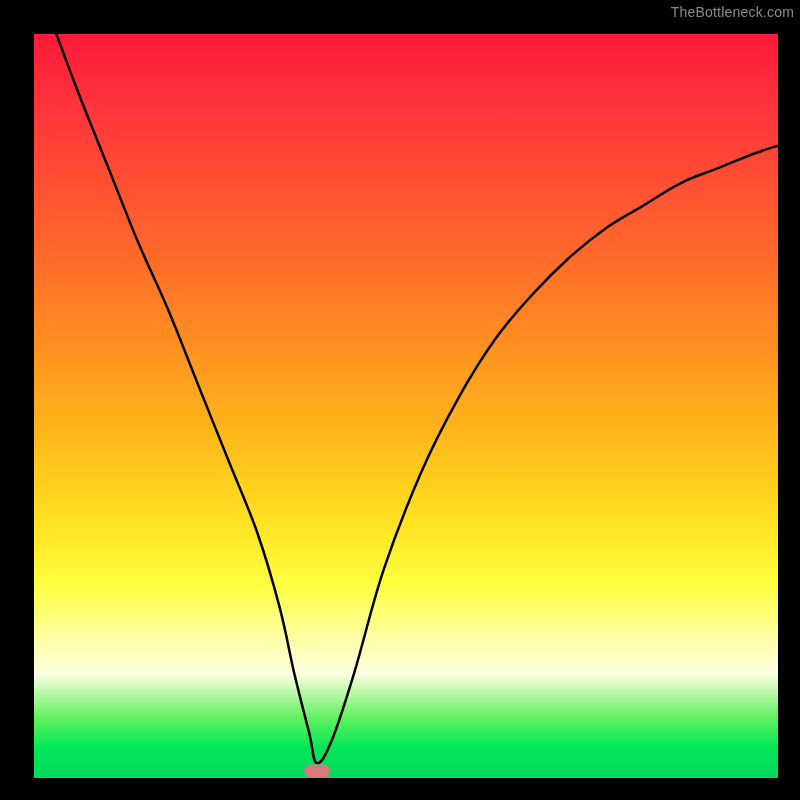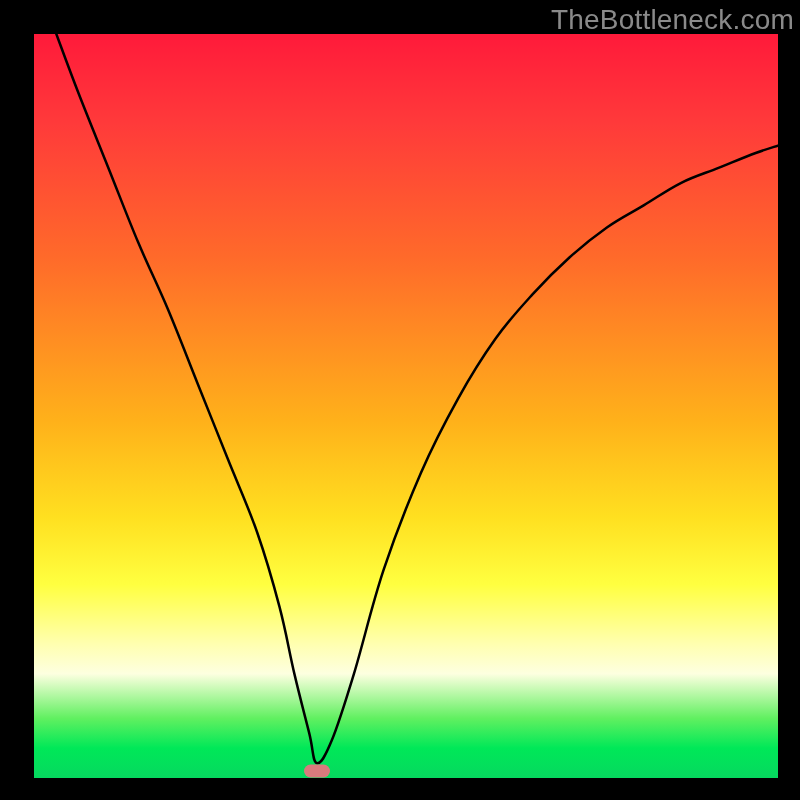--- a/index.html
+++ b/index.html
@@ -39,21 +39,21 @@
   }
   svg.curve {
     position: absolute;
     inset: 0;
   }
   .watermark {
     position: absolute;
     top: 4px;
     right: 6px;
     color: #8a8a8a;
-    font-size: 28px;
+    font-size: 14px;
     letter-spacing: 0.2px;
     font-weight: 400;
     user-select: none;
   }
   .minpoint {
     position: absolute;
     width: 26px;
     height: 13px;
     background: #d97a7d;
     border-radius: 7px;

